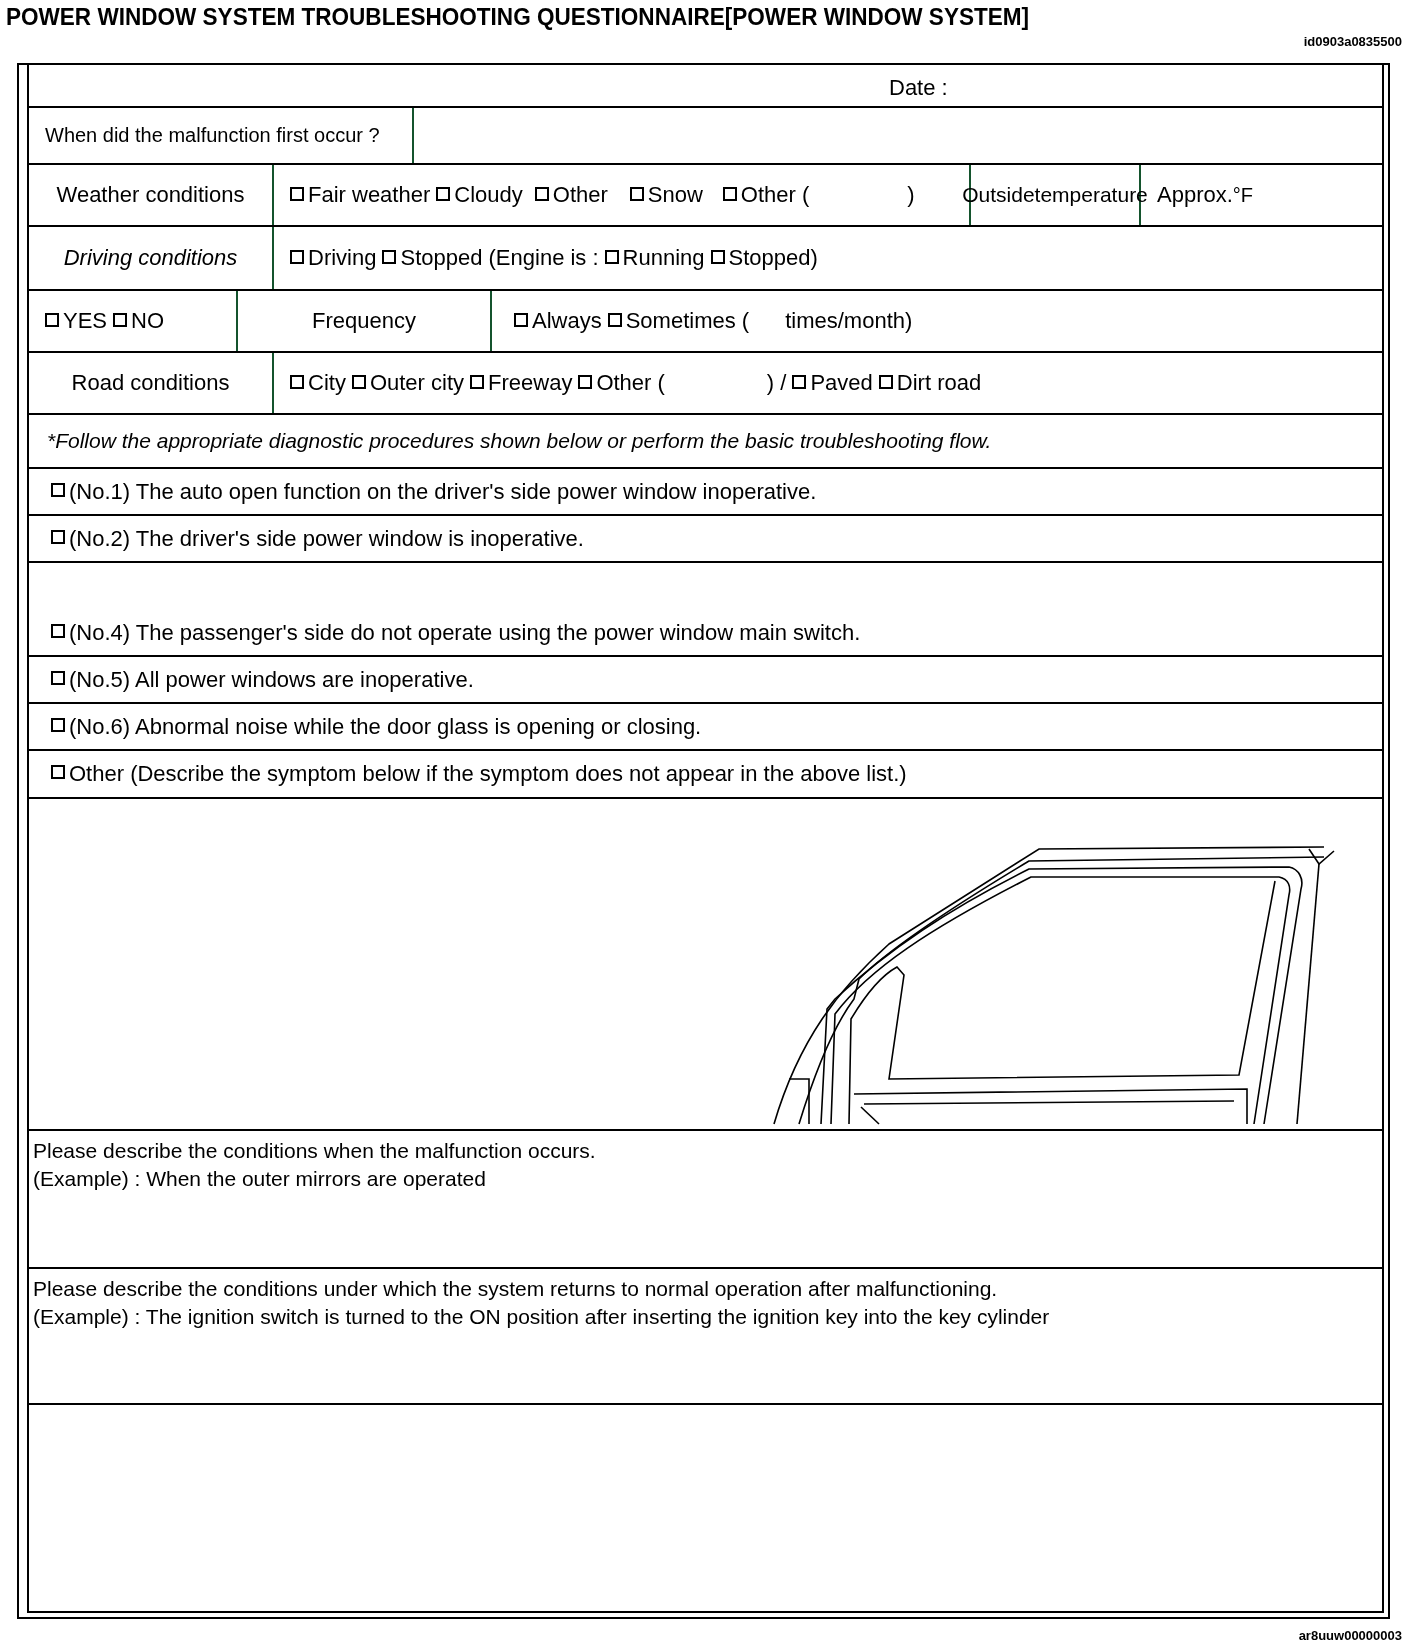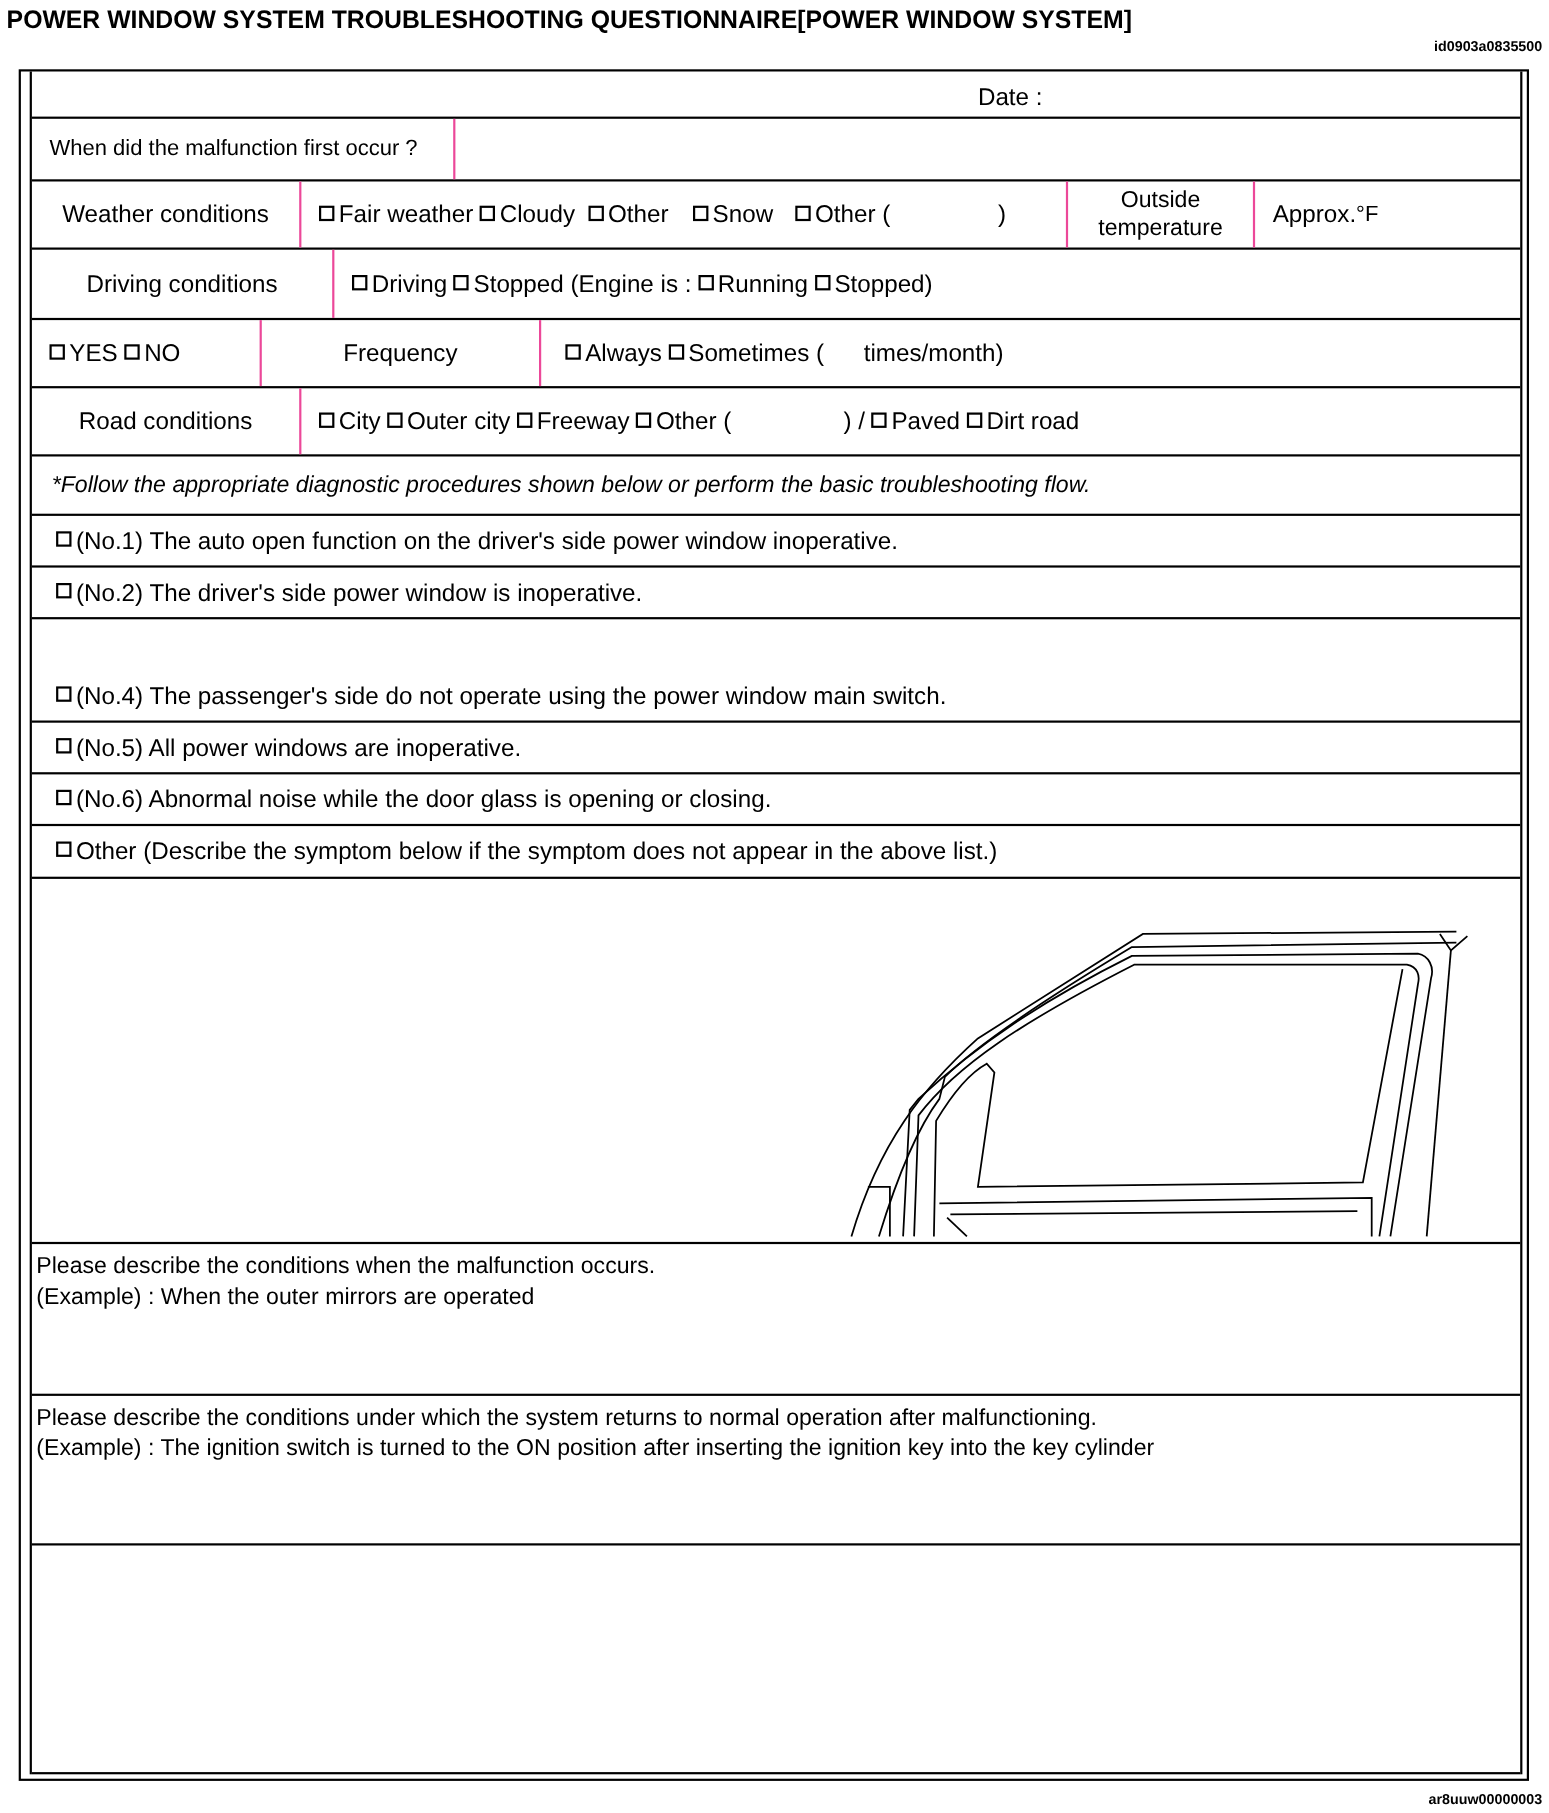--- a/index.html
+++ b/index.html
@@ -3,21 +3,21 @@
 <meta charset="utf-8">
 <style>
   html, body { margin:0; padding:0; background:#ffffff; }
   body { width:1408px; height:1648px; position:relative; font-family:"Liberation Sans", sans-serif; color:#000; overflow:hidden; }
   .title { position:absolute; left:6px; top:4px; font-size:23px; font-weight:bold; letter-spacing:0px; transform:scaleX(0.98); transform-origin:left top; }
   .docid { position:absolute; right:6px; top:34px; font-size:13px; font-weight:bold; }
   .figid { position:absolute; right:6px; top:1628px; font-size:13px; font-weight:bold; }
   .frame { position:absolute; left:17px; top:63px; width:1373px; height:1556px; border:2px solid #000; box-sizing:border-box; }
   .inner { position:absolute; left:8px; top:0; width:1357px; height:1548px; border-left:2px solid #000; border-right:2px solid #000; box-sizing:border-box; }
   .row { position:absolute; left:0; width:100%; border-bottom:2px solid #000; box-sizing:border-box; display:flex; }
-  .cell { box-sizing:border-box; border-right:2px solid #ec4899; display:flex; align-items:center; font-size:22px; height:100%; }
+  .cell { box-sizing:border-box; border-right:2px solid #14532d; display:flex; align-items:center; font-size:22px; height:100%; }
   .cell:last-child { border-right:none; }
   .center { justify-content:center; text-align:center; }
   .cb { display:inline-block; width:14px; height:14px; border:2px solid #000; box-sizing:border-box; vertical-align:middle; margin-right:4px; position:relative; top:-2px; }
   .opt { margin-right:6px; white-space:nowrap; }
   .sym { padding-left:22px; font-size:22px; display:flex; align-items:center; }
   .desc { display:block; padding:6px 4px; font-size:21px; line-height:28px; }
   .gap { display:inline-block; }
 </style>
 </head>
 <body>
@@ -47,32 +47,32 @@
         </div>
       <div class="cell" style="width:697px;padding-left:16px;">
         <span class="opt"><span class="cb"></span><span>Fair weather</span></span>
         <span class="opt"><span class="cb"></span><span>Cloudy</span></span>
         <span class="opt" style="margin-left:6px;"><span class="cb"></span><span>Other</span></span>
         <span class="opt" style="margin-left:16px;"><span class="cb"></span><span>Snow</span></span>
         <span class="opt" style="margin-left:14px;"><span class="cb"></span><span>Other (</span></span>
         <span class="gap" style="width:92px;"></span>
         <span>)</span>
       </div>
-      <div class="cell center" style="width:170px;flex-direction:column;font-size:21px;line-height:26px;">
+      <div class="cell center" style="width:170px;flex-direction:row;font-size:21px;line-height:26px;">
         <span>Outside</span>
           <span>temperature</span>
       </div>
       <div class="cell" style="flex:1;padding-left:16px;padding-right:20px;">
         <span>Approx.</span>
         <span style="font-size:20px;">°F</span>
       </div>
     </div>
 
     <div class="row" style="top:162px;height:64px;">
-      <div class="cell center" style="width:275px;">
+      <div class="cell center" style="width:245px;font-style:italic;">
           <span>Driving conditions</span>
         </div>
       <div class="cell" style="flex:1;padding-left:16px;">
         <span class="opt"><span class="cb"></span><span>Driving</span></span>
         <span class="opt"><span class="cb"></span><span>Stopped (Engine is :</span></span>
         <span class="opt"><span class="cb"></span><span>Running</span></span>
         <span class="opt"><span class="cb"></span><span>Stopped)</span></span>
       </div>
     </div>
 

